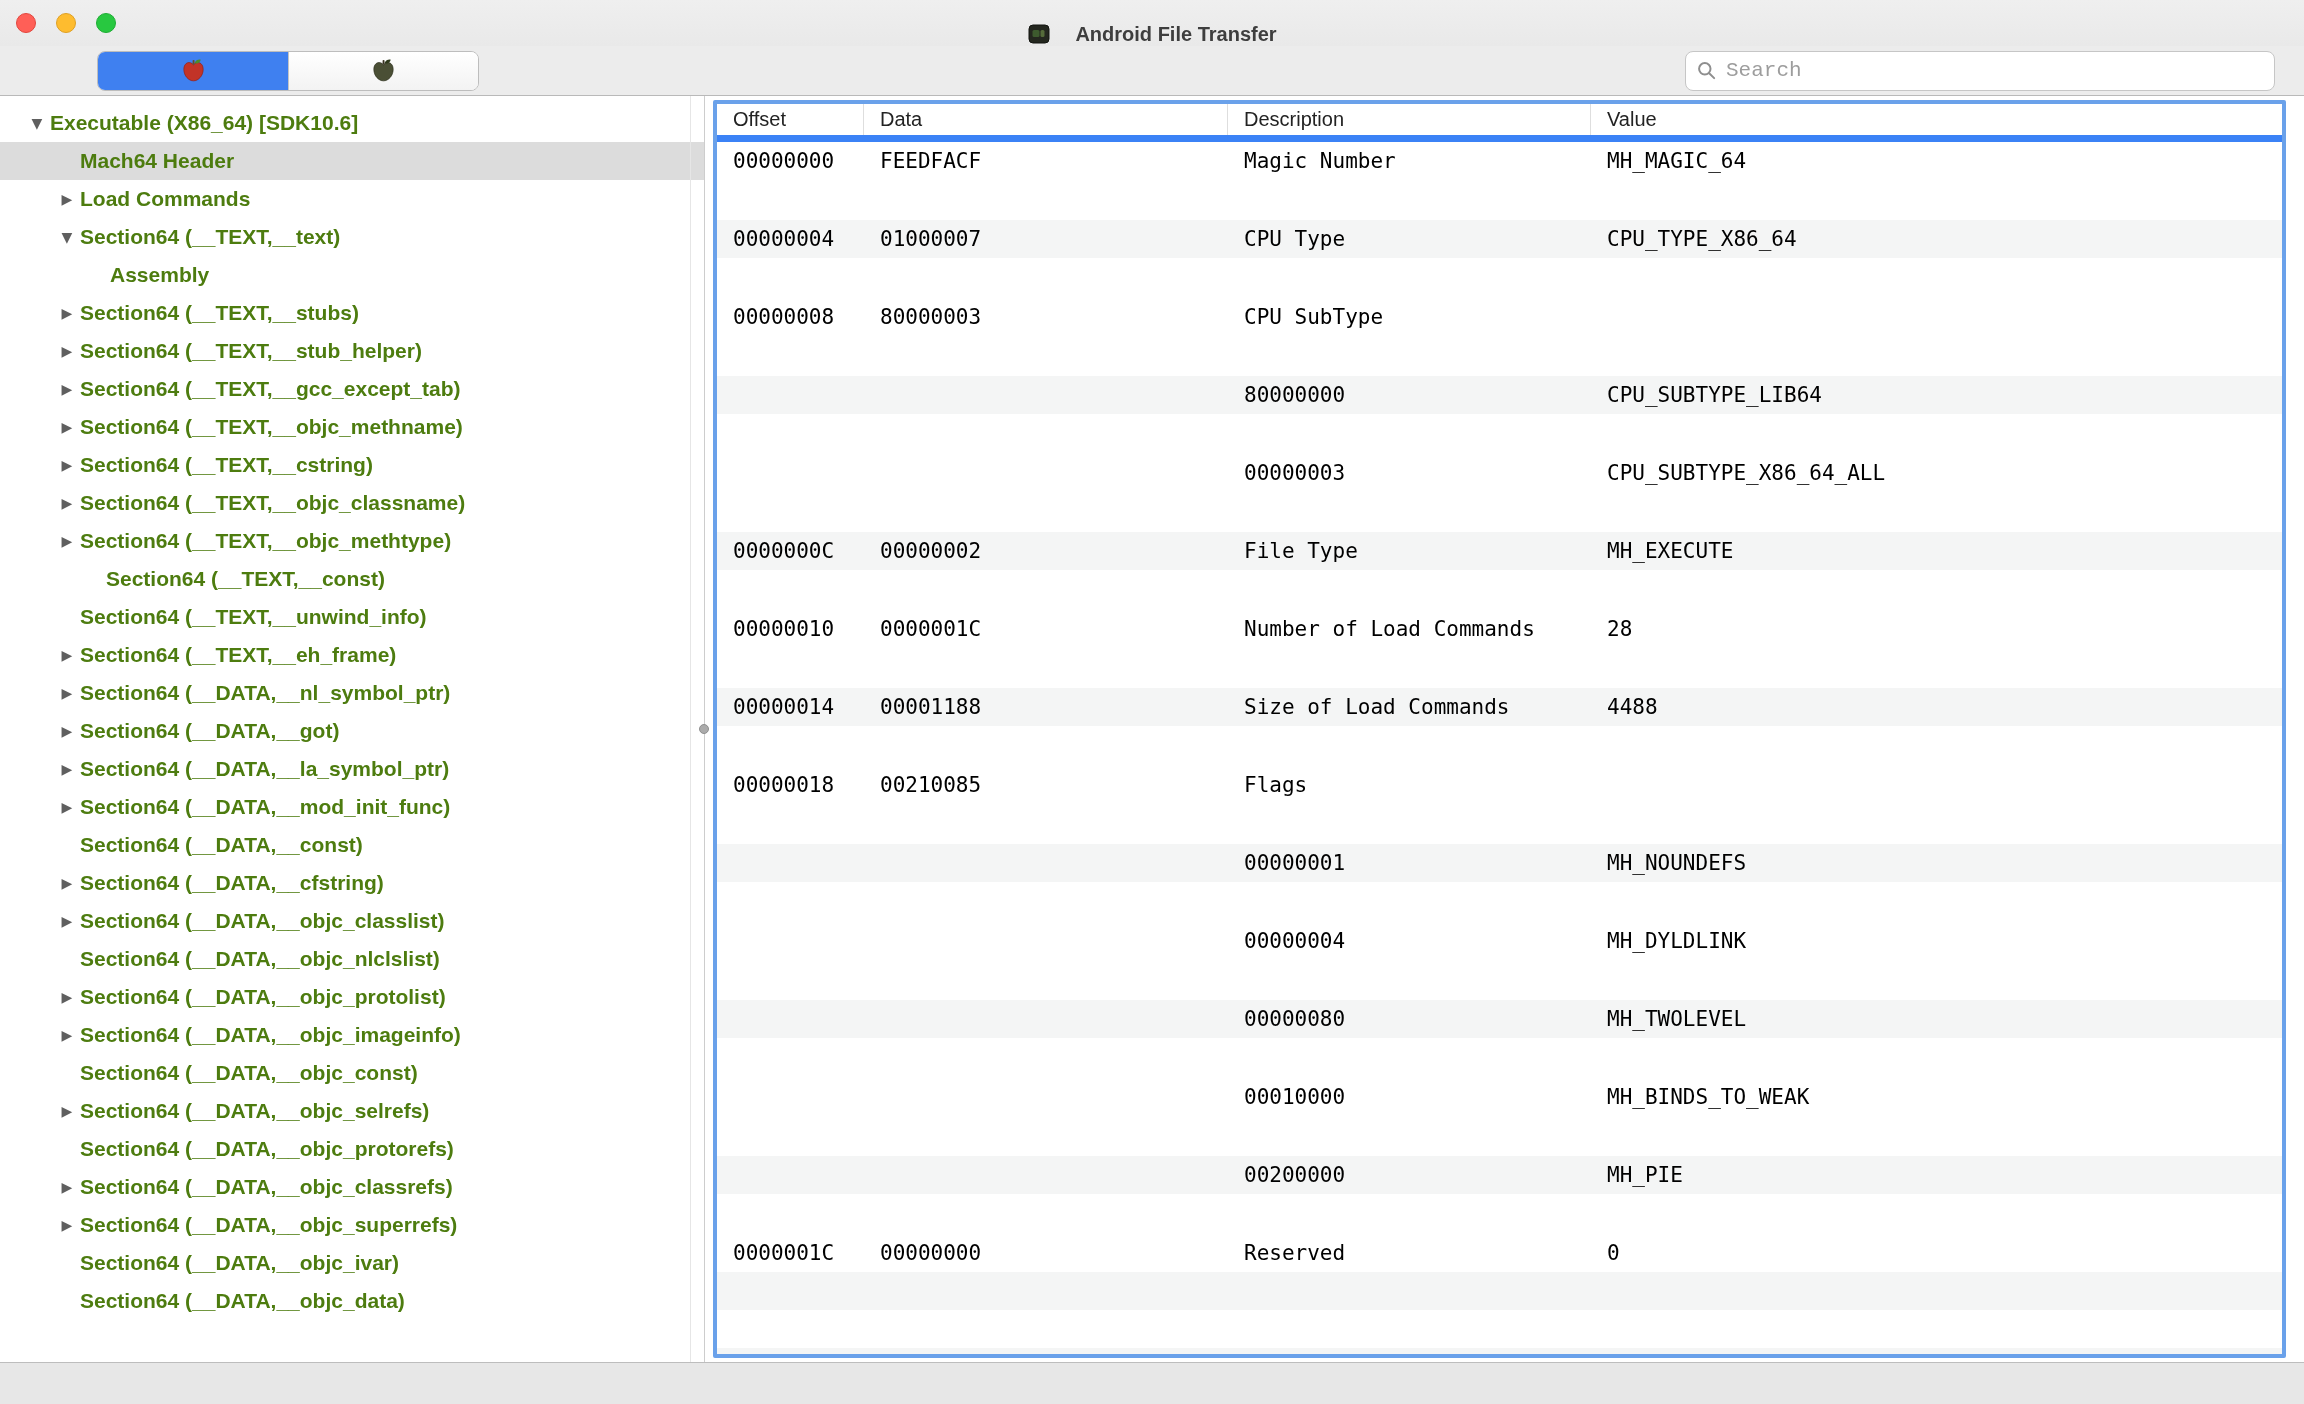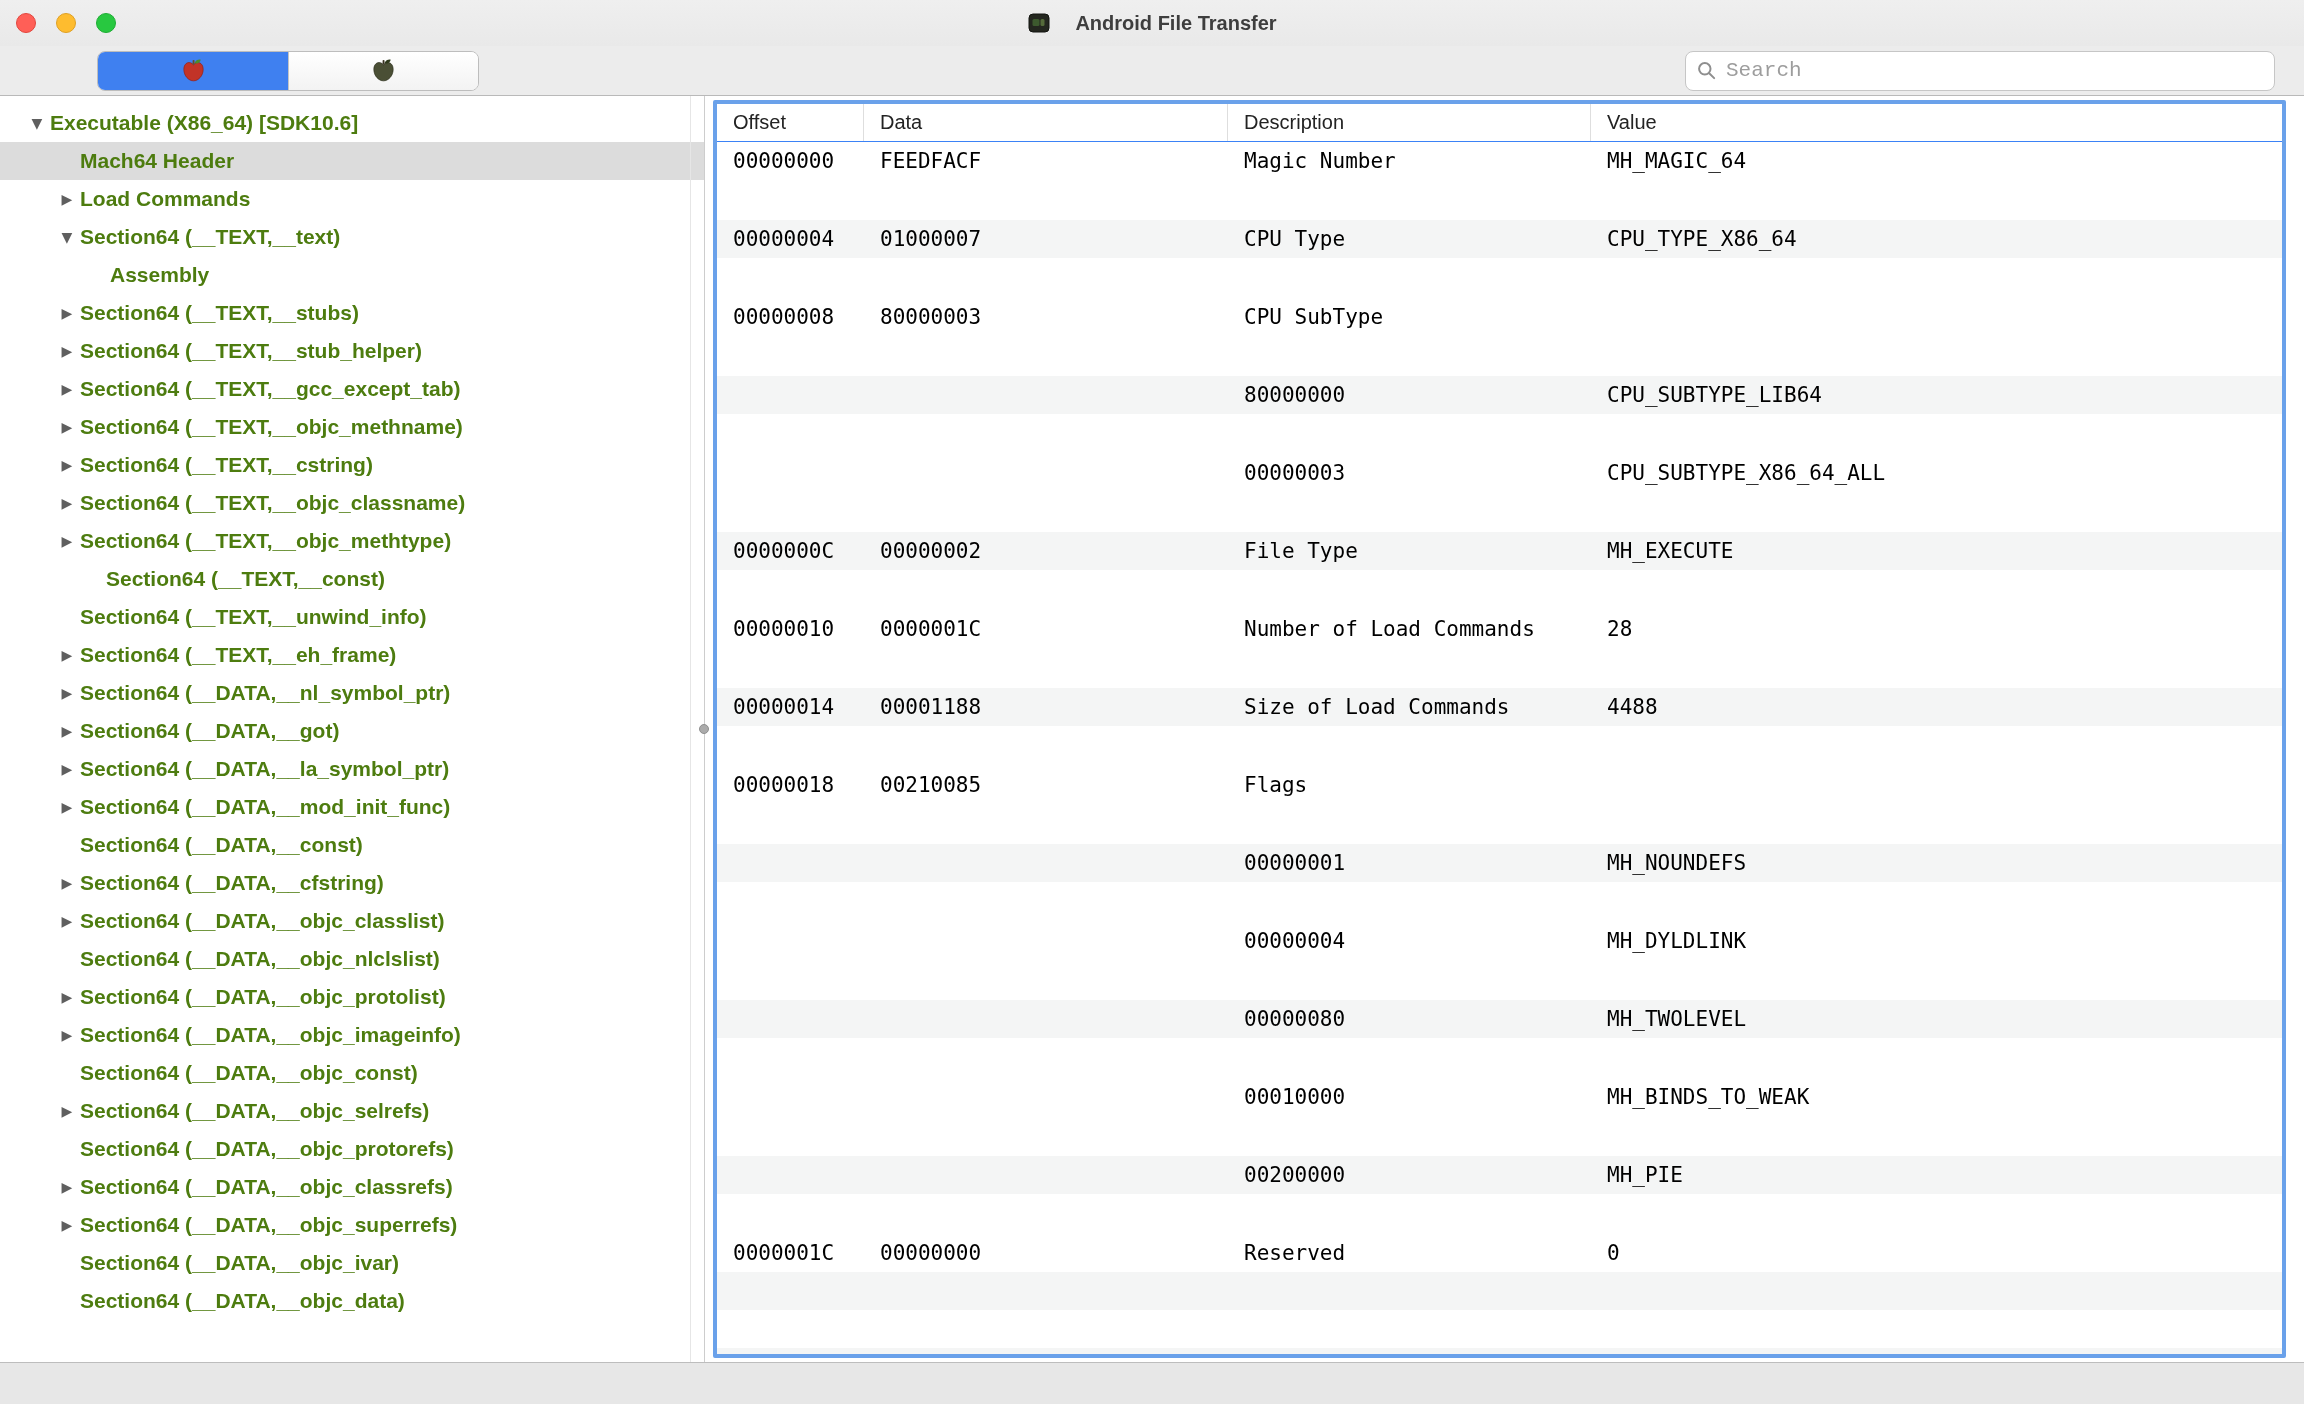--- a/index.html
+++ b/index.html
@@ -13,21 +13,21 @@
     height:46px;background:linear-gradient(#efefef,#e9e9e9);
     position:relative;
   }
   .traffic-lights{position:absolute;left:16px;top:13px;display:flex;gap:20px;}
   .light{width:20px;height:20px;border-radius:50%;}
   .light.red{background:var(--traffic_red);border:1px solid #e2463d;}
   .light.yellow{background:var(--traffic_yellow);border:1px solid #dfa023;}
   .light.green{background:var(--traffic_green);border:1px solid #1ead34;}
   .title-group{
     position:absolute;left:0;right:0;top:0;height:46px;
-    display:flex;align-items:center;justify-content:center;gap:24px;
+    display:flex;align-items:flex-end;justify-content:center;gap:24px;
   }
   .window-title{font-size:20px;font-weight:700;color:#3e3e3e;}
   
   .toolbar{
     height:50px;background:#ececec;border-bottom:1px solid #b9b9b9;
     display:flex;align-items:center;justify-content:space-between;
     padding:0 29px 0 97px;
   }
   .segmented{
     display:flex;height:40px;border:1px solid #bdbdbd;border-radius:8px;
@@ -66,21 +66,21 @@
   .tree-label{font-size:21px;font-weight:700;color:#4d7c0f;}
   .splitter-dot{
     position:absolute;left:699px;top:50%;margin-top:-5px;width:10px;height:10px;
     border-radius:50%;background:#ababab;border:1px solid #8f8f8f;z-index:3;
   }
   .main{flex:1;padding:4px 18px 4px 8px;background:#fff;}
   .table-frame{
     height:100%;border:4px solid var(--focus_ring);border-radius:2px;
     background:#fff;display:flex;flex-direction:column;overflow:hidden;
   }
-  .thead{display:flex;height:38px;flex:0 0 38px;border-bottom:1px solid #3b82f6;background:#fff;}
+  .thead{display:flex;height:38px;flex:0 0 38px;border-bottom:7px solid #3b82f6;background:#fff;}
   .th{
     font-size:20px;color:#232323;display:flex;align-items:center;
     padding-left:16px;border-right:1px solid #dedede;
   }
   .th:last-child{border-right:none;}
   .col0{width:147px;flex:0 0 147px;}
   .col1{width:364px;flex:0 0 364px;}
   .col2{width:363px;flex:0 0 363px;}
   .col3{flex:1;}
   .tr{display:flex;height:38px;flex:0 0 38px;background:#fff;}

